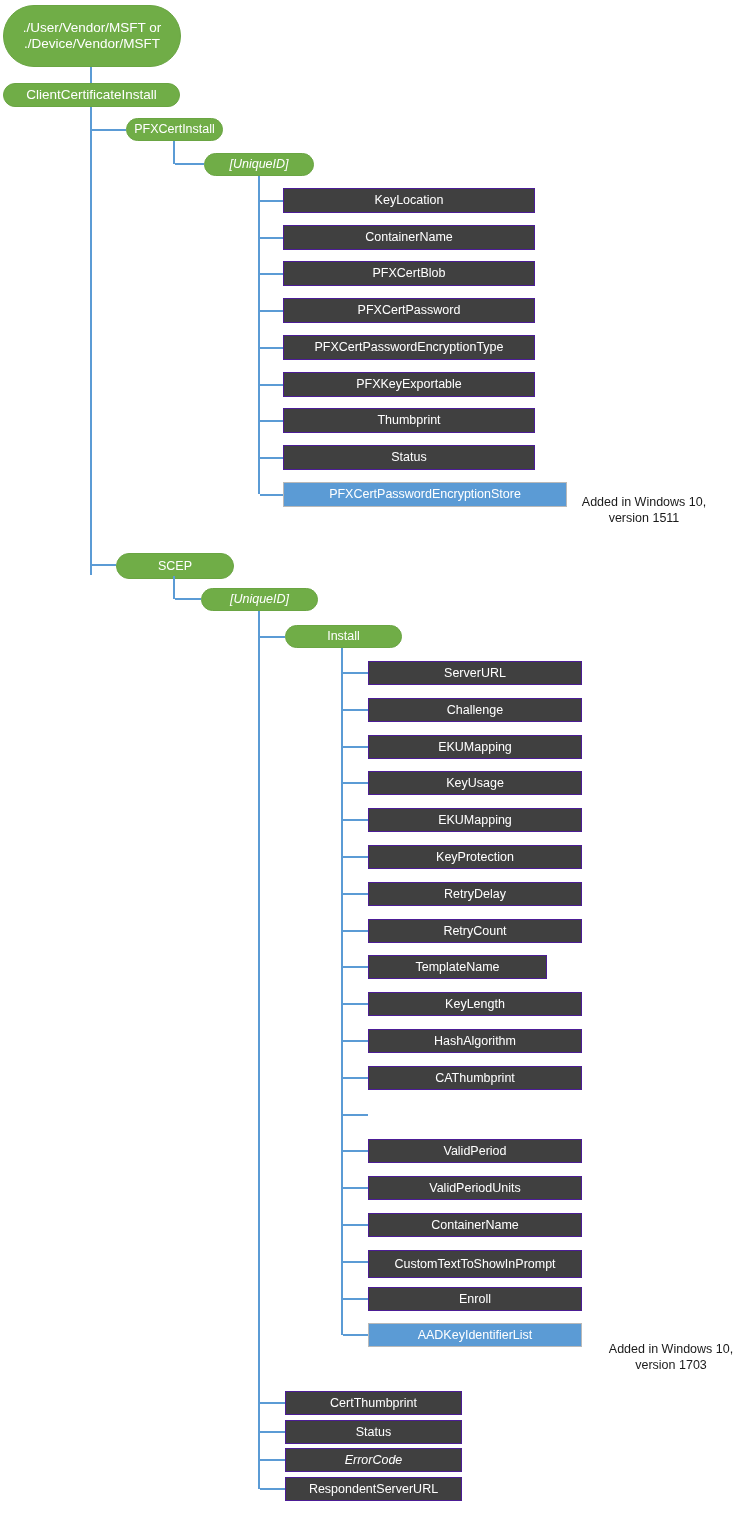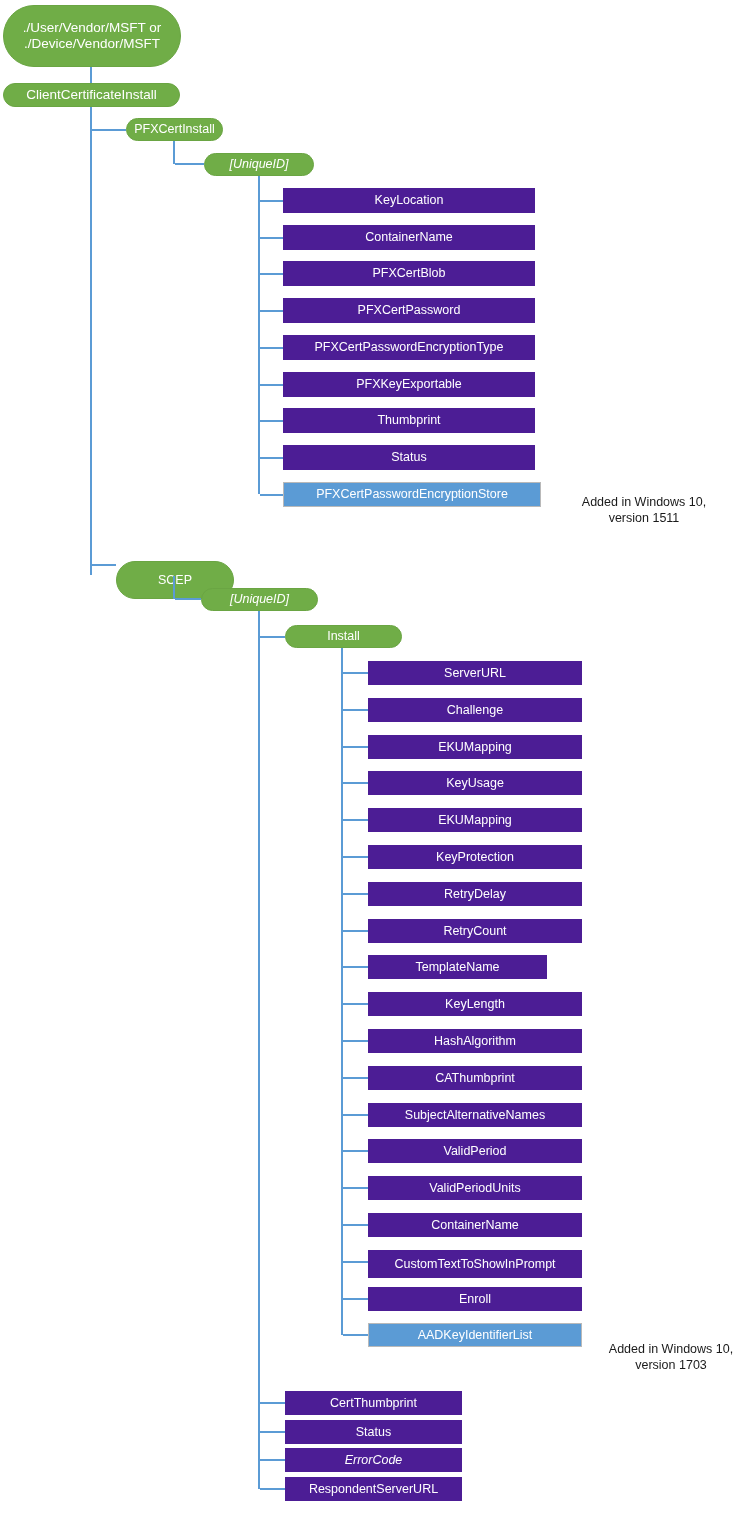--- a/index.html
+++ b/index.html
@@ -4,21 +4,21 @@
 <style>
   html,body{margin:0;padding:0;background:#ffffff;}
   body{width:751px;height:1537px;position:relative;overflow:hidden;
        font-family:"Liberation Sans","DejaVu Sans",sans-serif;}
   #canvas{position:absolute;left:0;top:0;width:751px;height:1537px;}
 
   .node{position:absolute;box-sizing:border-box;color:#ffffff;
         display:flex;align-items:center;justify-content:center;
         text-align:center;line-height:1.15;}
   .pill{background:#70AD47;border-radius:100px;border:1px solid #6aa543;}
-  .rect{background:#4c1d95;border:1px solid #4c1d95;}
+  .rect{background:#404040;border:1px solid #4c1d95;}
   .rect.blue{background:#5B9BD5;border:1px solid #b9b9b9;}
 
   .line{position:absolute;background:#5B9BD5;}
   .vline{width:2px;}
   .hline{height:2px;}
 
   .note{position:absolute;color:#1a1a1a;text-align:center;line-height:1.3;
         font-size:12.5px;}
 </style>
 </head>
@@ -48,27 +48,27 @@
     <div class="node rect" style="left: 283px; top: 298px; width: 252px; height: 25px; font-size: 12.5px;">PFXCertPassword</div>
     <div class="line hline" style="left: 260px; top: 347px; width: 23px;"></div>
     <div class="node rect" style="left: 283px; top: 335px; width: 252px; height: 25px; font-size: 12.5px;">PFXCertPasswordEncryptionType</div>
     <div class="line hline" style="left: 260px; top: 384px; width: 23px;"></div>
     <div class="node rect" style="left: 283px; top: 372px; width: 252px; height: 25px; font-size: 12.5px;">PFXKeyExportable</div>
     <div class="line hline" style="left: 260px; top: 420px; width: 23px;"></div>
     <div class="node rect" style="left: 283px; top: 408px; width: 252px; height: 25px; font-size: 12.5px;">Thumbprint</div>
     <div class="line hline" style="left: 260px; top: 457px; width: 23px;"></div>
     <div class="node rect" style="left: 283px; top: 445px; width: 252px; height: 25px; font-size: 12.5px;">Status</div>
     <div class="line hline" style="left: 260px; top: 494px; width: 23px;"></div>
-    <div class="node rect blue" style="left: 283px; top: 482px; width: 258px; height: 25px; font-size: 12.5px;">PFXCertPasswordEncryptionStore</div>
+    <div class="node rect blue" style="left: 283px; top: 482px; width: 284px; height: 25px; font-size: 12.5px;">PFXCertPasswordEncryptionStore</div>
     <div class="note" style="left: 544px; top: 494px; width: 200px;">
       <div>Added in Windows 10,</div>
       <div>version 1511</div>
     </div>
     <div class="line hline" style="left: 92px; top: 564px; width: 24px;"></div>
-    <div class="node pill" style="left: 116px; top: 553px; width: 118px; height: 38px; font-size: 12.5px; margin-top: 8px;">SCEP</div>
+    <div class="node pill" style="left: 116px; top: 553px; width: 118px; height: 26px; font-size: 12.5px;">SCEP</div>
     <div class="line vline" style="left: 173px; top: 576px; height: 23px;"></div>
     <div class="line hline" style="left: 175px; top: 598px; width: 26px;"></div>
     <div class="node pill" style="left: 201px; top: 588px; width: 117px; height: 23px; font-size: 12.5px; font-style: italic;">[UniqueID]</div>
     <div class="line hline" style="left: 260px; top: 636px; width: 25px;"></div>
     <div class="node pill" style="left: 285px; top: 625px; width: 117px; height: 23px; font-size: 12.5px;">Install</div>
     <div class="line vline" style="left: 341px; top: 648px; height: 687.4px;"></div>
     <div class="line hline" style="left: 343px; top: 672px; width: 25px;"></div>
     <div class="node rect" style="left: 368px; top: 661px; width: 214px; height: 24px; font-size: 12.5px;">ServerURL</div>
     <div class="line hline" style="left: 343px; top: 709px; width: 25px;"></div>
     <div class="node rect" style="left: 368px; top: 698px; width: 214px; height: 24px; font-size: 12.5px;">Challenge</div>
@@ -86,21 +86,20 @@
     <div class="node rect" style="left: 368px; top: 919px; width: 214px; height: 24px; font-size: 12.5px;">RetryCount</div>
     <div class="line hline" style="left: 343px; top: 966px; width: 25px;"></div>
     <div class="node rect" style="left: 368px; top: 955px; width: 179px; height: 24px; font-size: 12.5px;">TemplateName</div>
     <div class="line hline" style="left: 343px; top: 1003px; width: 25px;"></div>
     <div class="node rect" style="left: 368px; top: 992px; width: 214px; height: 24px; font-size: 12.5px;">KeyLength</div>
     <div class="line hline" style="left: 343px; top: 1040px; width: 25px;"></div>
     <div class="node rect" style="left: 368px; top: 1029px; width: 214px; height: 24px; font-size: 12.5px;">HashAlgorithm</div>
     <div class="line hline" style="left: 343px; top: 1077px; width: 25px;"></div>
     <div class="node rect" style="left: 368px; top: 1066px; width: 214px; height: 24px; font-size: 12.5px;">CAThumbprint</div>
     <div class="line hline" style="left: 343px; top: 1114px; width: 25px;"></div>
-    <div class="node rect" style="left: 368px; top: 1103px; width: 214px; height: 24px; font-size: 12.5px;">SubjectAlternativeNames</div>
     <div class="line hline" style="left: 343px; top: 1150px; width: 25px;"></div>
     <div class="node rect" style="left: 368px; top: 1139px; width: 214px; height: 24px; font-size: 12.5px;">ValidPeriod</div>
     <div class="line hline" style="left: 343px; top: 1187px; width: 25px;"></div>
     <div class="node rect" style="left: 368px; top: 1176px; width: 214px; height: 24px; font-size: 12.5px;">ValidPeriodUnits</div>
     <div class="line hline" style="left: 343px; top: 1224px; width: 25px;"></div>
     <div class="node rect" style="left: 368px; top: 1213px; width: 214px; height: 24px; font-size: 12.5px;">ContainerName</div>
     <div class="line hline" style="left: 343px; top: 1261px; width: 25px;"></div>
     <div class="node rect" style="left: 368px; top: 1250px; width: 214px; height: 28px; font-size: 12.5px;">CustomTextToShowInPrompt</div>
     <div class="line hline" style="left: 343px; top: 1298px; width: 25px;"></div>
     <div class="node rect" style="left: 368px; top: 1287px; width: 214px; height: 24px; font-size: 12.5px;">Enroll</div>

